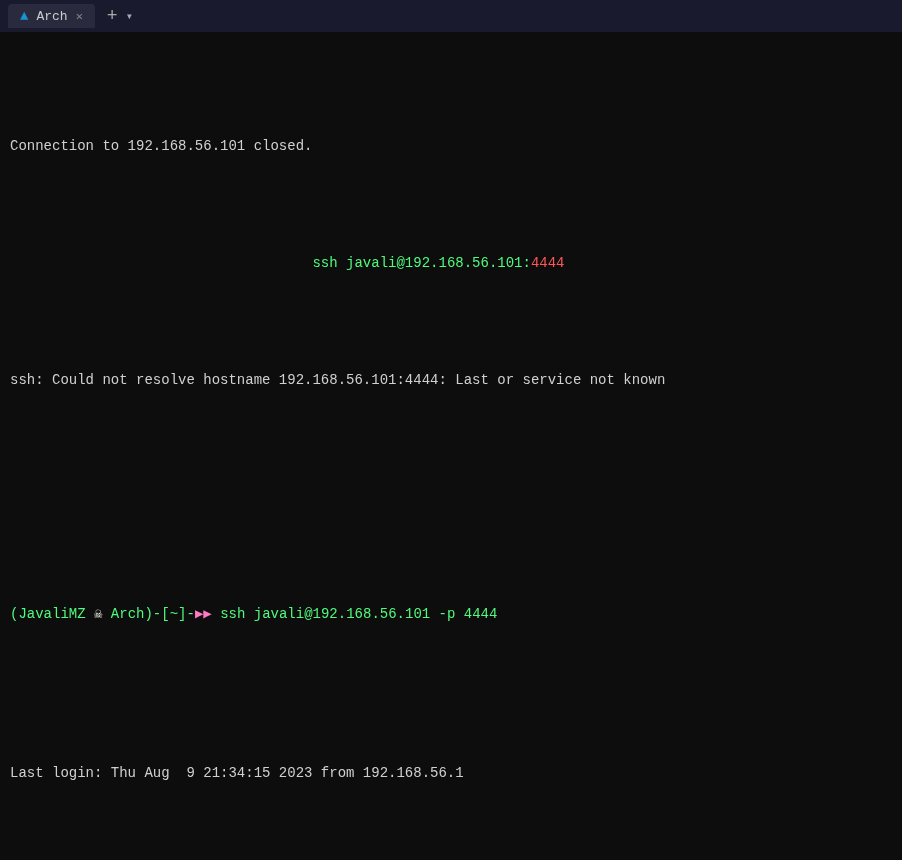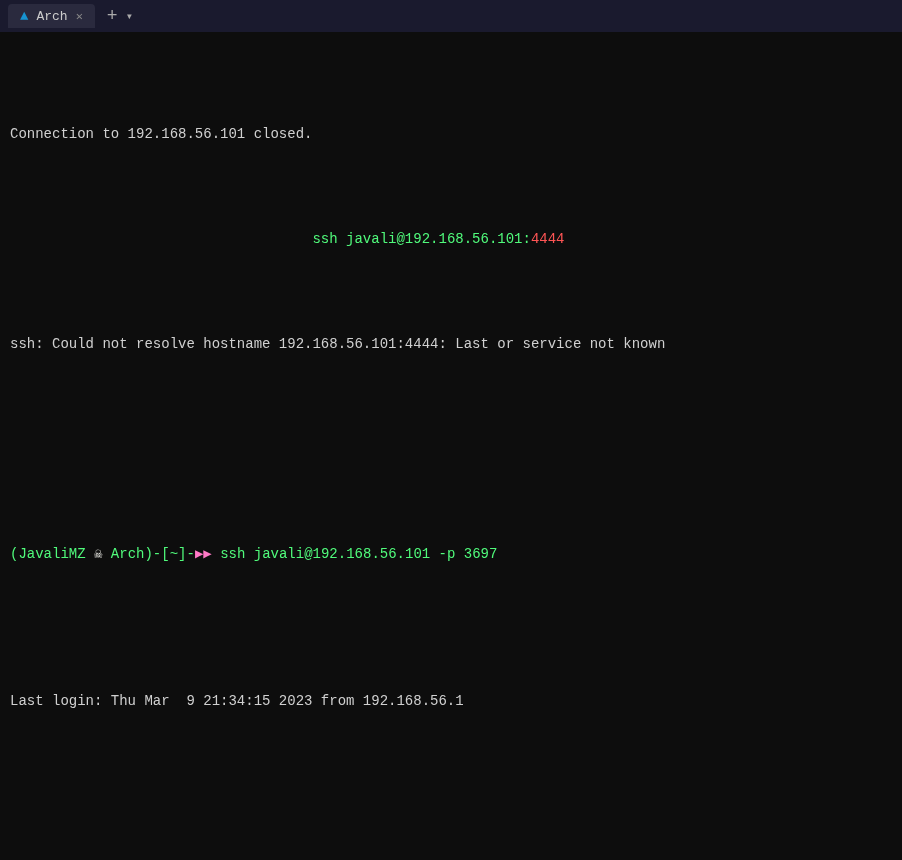--- a/index.html
+++ b/index.html
@@ -54,21 +54,21 @@
     }
 
     
     #terminal {
       padding: 8px 10px;
       white-space: pre;
       line-height: 1.5;
       background: #0d0d0d;
     }
 
-    .line { display: block; }
+    .line { display: block; margin-top: 12px; }
 
     
     .green { color: #50fa7b; }
     .pink { color: #ff79c6; }
     .red { color: #ff5555; text-align: center; }
     .white { color: #f8f8f2; }
 
     
     .prompt-paren { color: #50fa7b; }
   </style>
@@ -93,26 +93,26 @@
   
   <span class="line">                                    <span class="green">ssh javali@192.168.56.101:<span class="red">4444</span></span></span>
 
   
   <span class="line">ssh: Could not resolve hostname 192.168.56.101:4444: Last or service not known</span>
 
   
   <span class="line"> </span>
 
   
-  <span class="line"><span class="prompt-paren green">(</span><span class="green">JavaliMZ</span><span class="white"> ☠ </span><span class="green">Arch</span><span class="prompt-paren green">)-[~]-</span><span class="pink">▶▶</span><span class="white"> </span><span class="green">ssh javali@192.168.56.101 -p 3697</span></span>
+  <span class="line"><span class="prompt-paren green">(</span><span class="green">JavaliMZ</span><span class="white"> ☠ </span><span class="green">Arch</span><span class="prompt-paren green">)-[~]-</span><span class="pink">▶▶</span><span class="white"> </span><span class="green">ssh javali@192.168.56.101 -p 4444</span></span>
 
   
 
   
-  <span class="line">Last login: Thu Mar  9 21:34:15 2023 from 192.168.56.1</span>
+  <span class="line">Last login: Thu Aug  9 21:34:15 2023 from 192.168.56.1</span>
 
   
   <span class="line"></span>
 
   
   
 
   
   
 

